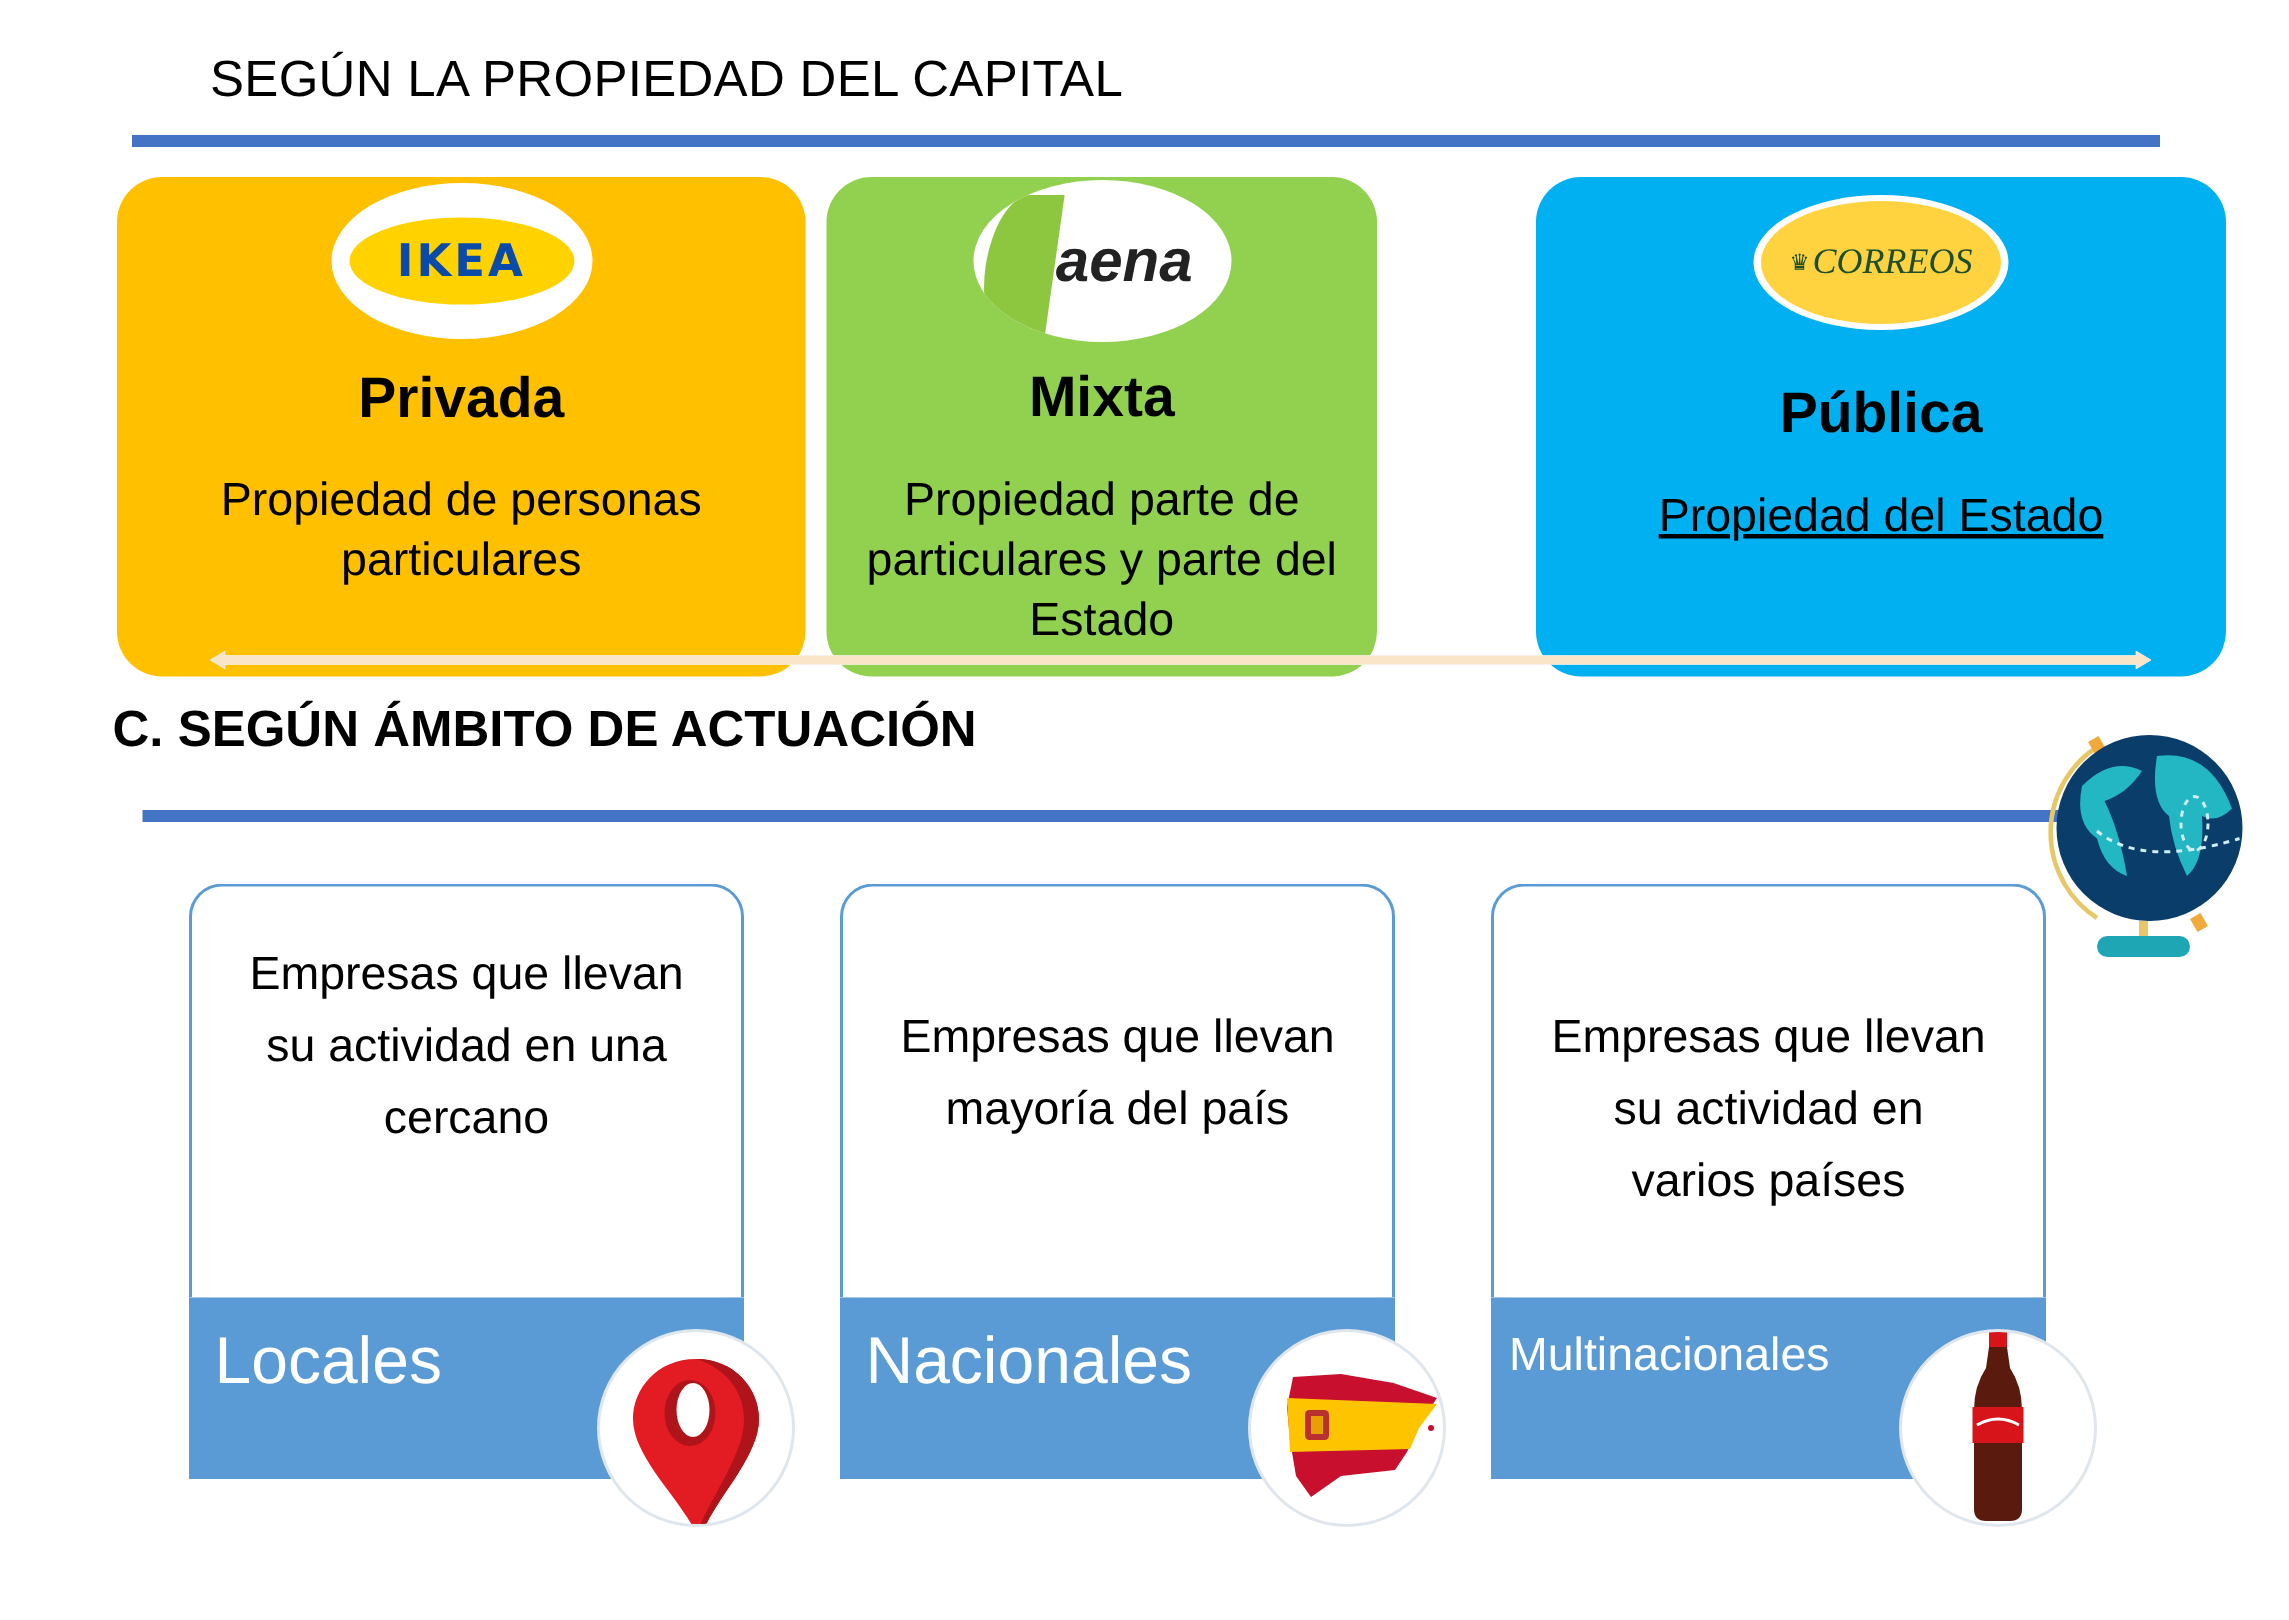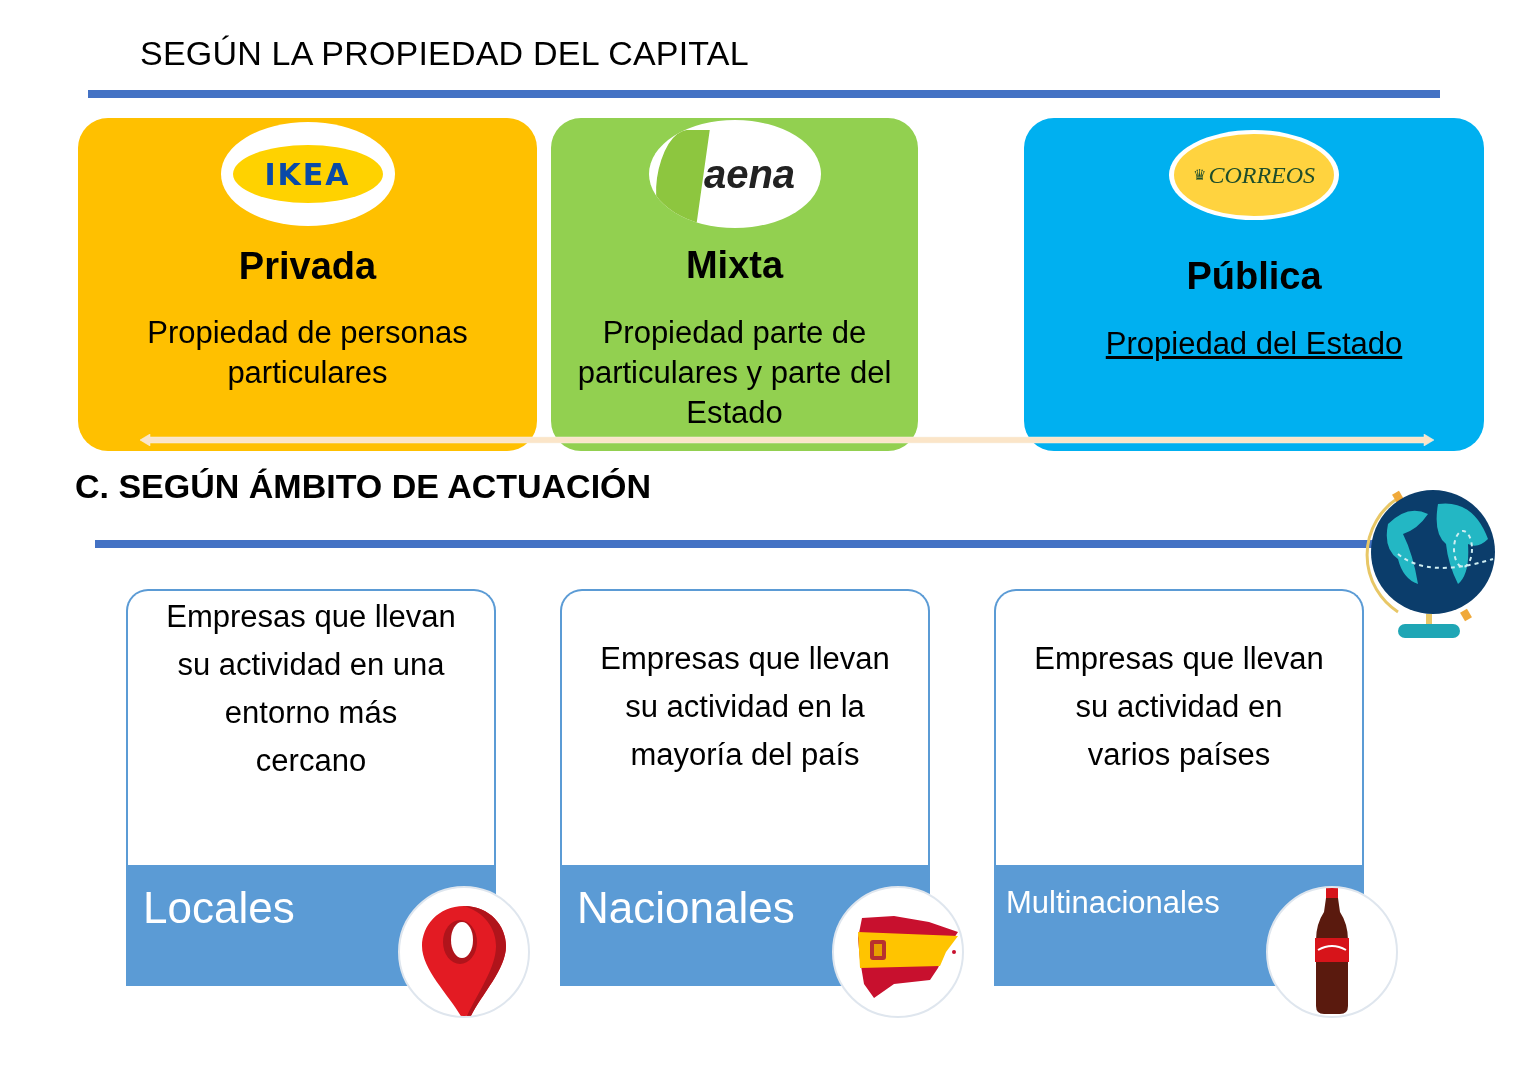--- a/index.html
+++ b/index.html
@@ -8,21 +8,21 @@
   .title1{left:140px;top:34px;font-size:34px;letter-spacing:0.2px;}
   .rule{background:#4472c4;height:8px;}
   .card{position:absolute;top:118px;height:333px;border-radius:30px;text-align:center;}
   .card .logo{position:absolute;left:50%;transform:translateX(-50%);border-radius:50%;background:#fff;display:flex;align-items:center;justify-content:center;}
   .card .heading{position:absolute;left:0;right:0;font-weight:bold;font-size:38px;}
   .card .desc{position:absolute;left:20px;right:20px;font-size:31px;line-height:40px;}
   .arrow{position:absolute;left:140px;top:434px;width:1294px;height:12px;}
   .title2{left:75px;top:467px;font-size:34px;font-weight:bold;text-align:center;}
   .box{position:absolute;top:589px;width:370px;height:397px;}
   .box .top{position:absolute;left:0;top:0;right:0;height:276px;border:2px solid #5b9bd5;border-bottom:none;border-radius:22px 22px 0 0;background:#fff;box-sizing:border-box;}
-  .box .txt{position:absolute;left:10px;right:10px;text-align:center;font-size:31px;line-height:48px;}
+  .box .txt{position:absolute;left:10px;right:10px;text-align:center;font-size:31px;line-height:48px;margin-top:32px;}
   .box .bot{position:absolute;left:0;right:0;top:276px;height:121px;background:#5b9bd5;}
   .box .label{position:absolute;left:17px;top:18px;color:#fff;font-size:44px;}
   .circle{position:absolute;width:128px;height:128px;border-radius:50%;background:#fff;border:2px solid #dfe6ee;overflow:hidden;}
 </style>
 </head>
 <body>
 
 <div class="abs title1">SEGÚN LA PROPIEDAD DEL CAPITAL</div>
 <div class="abs rule" style="left:88px;top:90px;width:1352px;"></div>
 
@@ -83,41 +83,39 @@
   <ellipse cx="105" cy="65" rx="9" ry="18" fill="none" stroke="#cfeef2" stroke-width="2" stroke-dasharray="4 4"></ellipse>
   <rect x="68" y="130" width="6" height="12" fill="#e8c766"></rect>
   <rect x="40" y="140" width="62" height="14" rx="7" fill="#1fa6b5"></rect>
 </svg>
 
 <div class="box" style="left:126px;">
   <div class="top"></div>
   <div class="txt" style="top:4px;">
     <div>Empresas que llevan</div>
     <div>su actividad en una</div>
-    <div>entorno más</div>
     <div>cercano</div>
   </div>
   <div class="bot">
       <div class="label">Locales</div>
     </div>
 </div>
 <div class="circle" style="left:398px;top:886px;">
   <svg width="128" height="128" viewBox="0 0 128 128">
     <path d="M64 18 C38 18 22 38 22 58 C22 82 50 108 62 130 L70 130 C80 108 106 82 106 58 C106 38 90 18 64 18Z" fill="#e31b23"></path>
     <path d="M64 18 C90 18 106 38 106 58 C106 82 80 108 70 130 L66 130 C78 104 96 80 96 58 C96 40 84 24 64 18Z" fill="#b0141b"></path>
     <ellipse cx="60" cy="54" rx="17" ry="22" fill="#b0141b"></ellipse>
     <ellipse cx="62" cy="52" rx="11" ry="18" fill="#fff"></ellipse>
   </svg>
 </div>
 
 <div class="box" style="left:560px;">
   <div class="top"></div>
   <div class="txt" style="top:46px;">
     <div>Empresas que llevan</div>
-    <div>su actividad en la</div>
     <div>mayoría del país</div>
   </div>
   <div class="bot">
       <div class="label">Nacionales</div>
     </div>
 </div>
 <div class="circle" style="left:832px;top:886px;">
   <svg width="128" height="128" viewBox="0 0 128 128">
     <path d="M28 30 L60 28 L95 34 L124 44 L112 62 L104 80 L96 92 L60 96 L40 110 L30 96 L26 72 L24 50Z" fill="#c8102e"></path>
     <path d="M24 44 L124 48 L112 64 L106 78 L26 80 Z" fill="#ffc400"></path>

